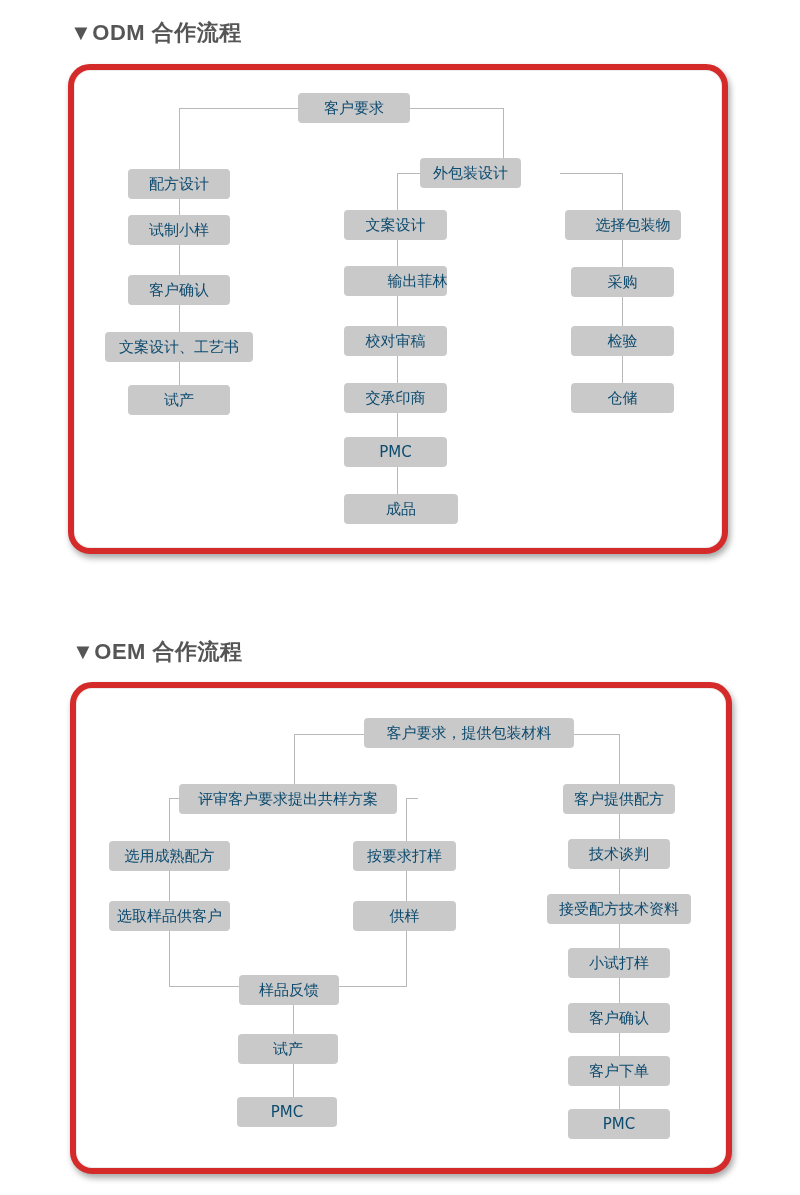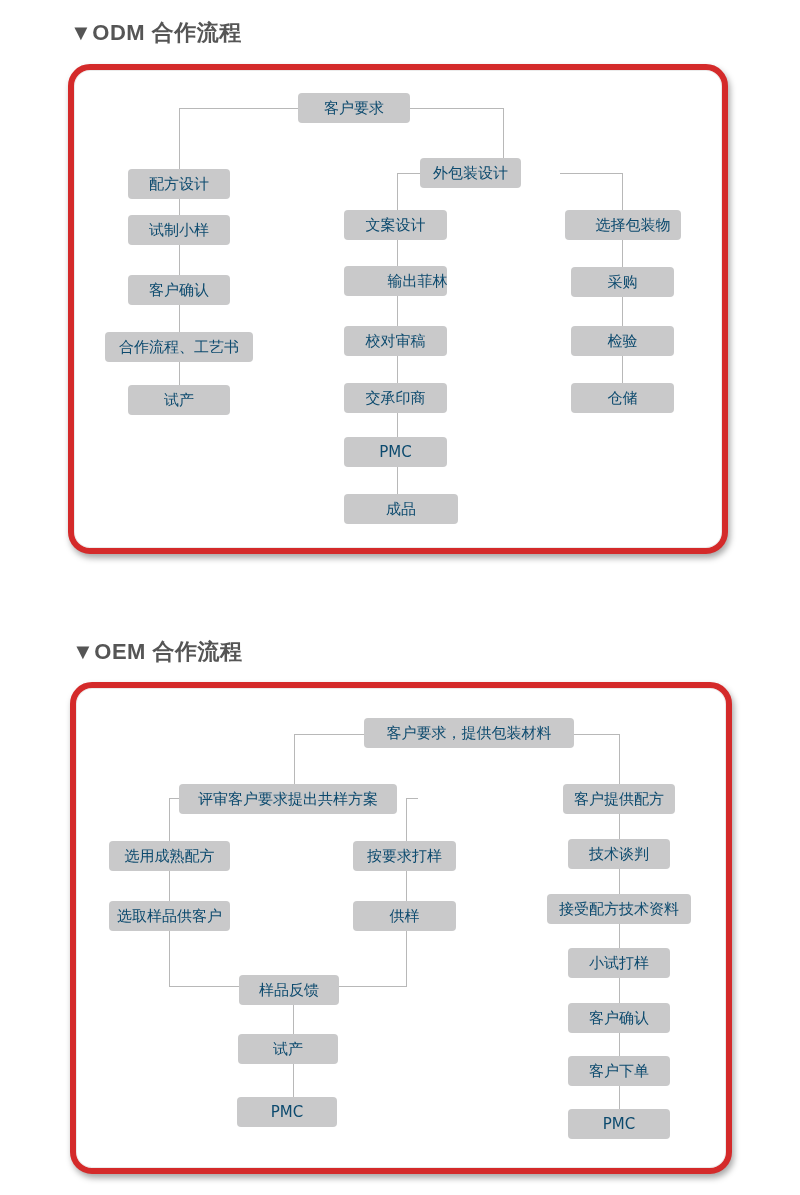--- a/index.html
+++ b/index.html
@@ -28,21 +28,21 @@
 <div class="ln v" style="left:503px;top:108px;height:52px;"></div>
 <div class="ln h" style="left:397px;top:173px;width:50px;"></div>
 <div class="ln h" style="left:560px;top:173px;width:63px;"></div>
 <div class="ln v" style="left:397px;top:173px;height:335px;"></div>
 <div class="ln v" style="left:622px;top:173px;height:225px;"></div>
 
 <div class="node" style="left:298px;top:93px;width:112px;">客户要求</div>
 <div class="node" style="left:128px;top:169px;width:102px;">配方设计</div>
 <div class="node" style="left:128px;top:215px;width:102px;">试制小样</div>
 <div class="node" style="left:128px;top:275px;width:102px;">客户确认</div>
-<div class="node" style="left:105px;top:332px;width:148px;">合作流程、工艺书</div>
+<div class="node" style="left:105px;top:332px;width:148px;">文案设计、工艺书</div>
 <div class="node" style="left:128px;top:385px;width:102px;">试产</div>
 
 <div class="node" style="left:420px;top:158px;width:101px;">外包装设计</div>
 <div class="node" style="left:344px;top:210px;width:103px;">文案设计</div>
 <div class="node" style="left:344px;top:266px;width:103px;padding-left:44px;">输出菲林</div>
 <div class="node" style="left:344px;top:326px;width:103px;">校对审稿</div>
 <div class="node" style="left:344px;top:383px;width:103px;">交承印商</div>
 <div class="node" style="left:344px;top:437px;width:103px;">PMC</div>
 <div class="node" style="left:344px;top:494px;width:114px;">成品</div>
 

